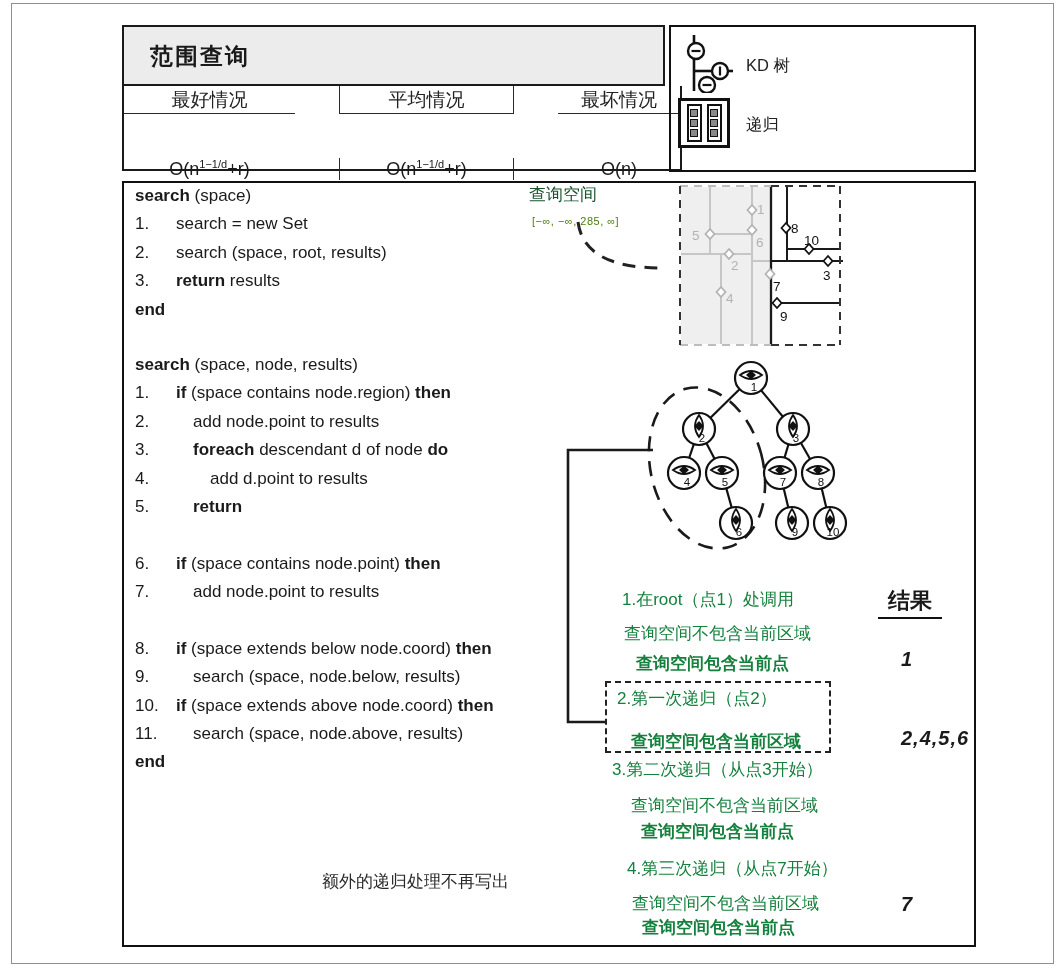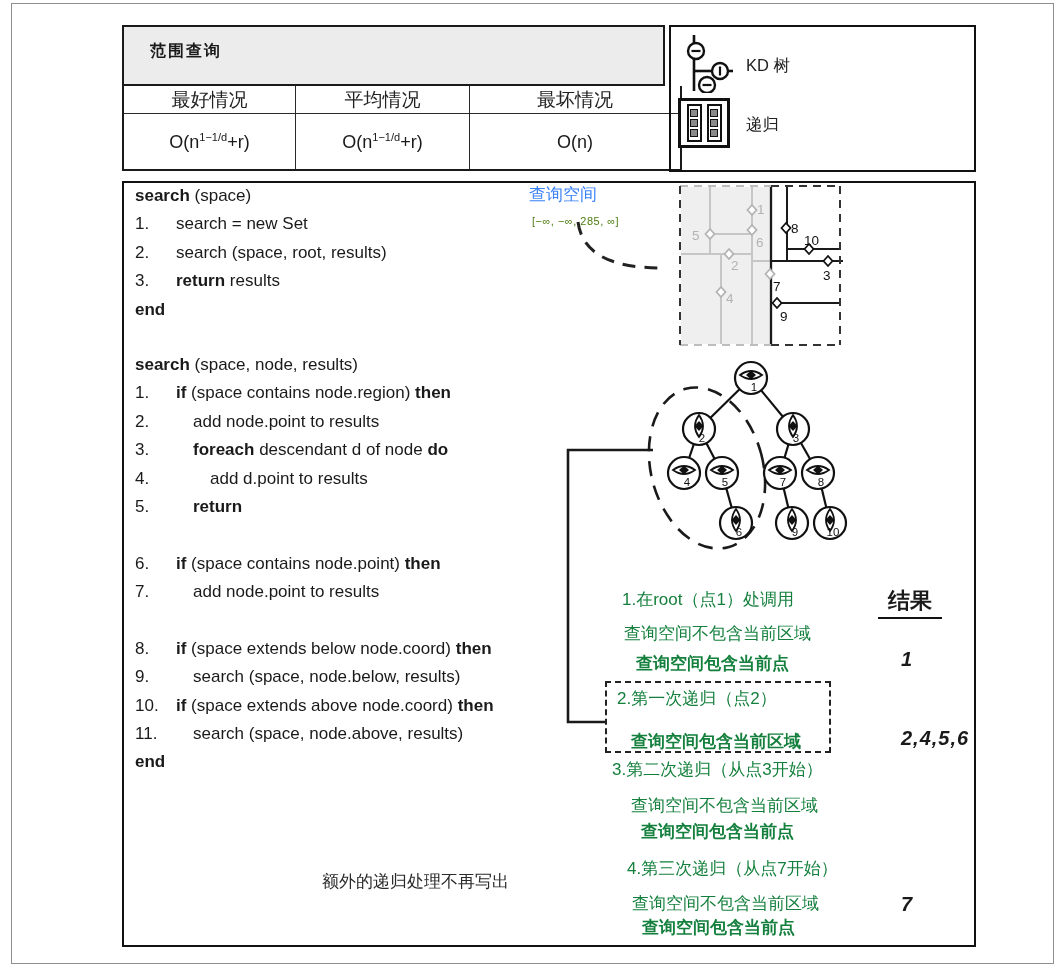--- a/index.html
+++ b/index.html
@@ -7,44 +7,44 @@
     width:1063px;height:974px;position:relative;background:#fff;
     font-family:"Liberation Sans","DejaVu Sans",sans-serif;color:#1a1a1a;
     overflow:hidden;
   }
   .abs{position:absolute;}
   .nw{white-space:nowrap;}
 
   #outer-frame{left:11px;top:3px;width:1041px;height:959px;border:1px solid #8f8f8f;}
 
   #title-box{left:122px;top:25px;width:543px;height:61px;background:#ececec;border:2px solid #1a1a1a;box-sizing:border-box;}
-  #title-box .t{position:absolute;left:26px;top:14px;font-size:16px;font-weight:bold;letter-spacing:2px;}
+  #title-box .t{position:absolute;left:26px;top:14px;font-size:23px;font-weight:bold;letter-spacing:2px;}
 
   #complexity-table{left:122px;top:86px;width:560px;height:85px;box-sizing:border-box;
     border:2px solid #1a1a1a;border-top:none;display:grid;
-    grid-template-columns:171px 175px auto;grid-template-rows:28px auto;}
+    grid-template-columns:171px 175px auto;grid-template-rows:28px auto;gap:44px;}
   #complexity-table .cell{display:flex;align-items:center;justify-content:center;box-sizing:border-box;}
   #complexity-table .hd{font-size:19px;border-bottom:1px solid #2a2a2a;color:#222;}
   #complexity-table .hd.mid,#complexity-table .vl.mid{border-left:1px solid #2a2a2a;border-right:1px solid #2a2a2a;}
   #complexity-table .vl{font-size:18px;}
   #complexity-table sup{font-size:11px;}
 
   #legend-box{left:669px;top:25px;width:307px;height:147px;border:2px solid #111;box-sizing:border-box;}
   .legend-label{position:absolute;left:75px;font-size:16.5px;color:#222;}
 
   #main-box{left:122px;top:181px;width:854px;height:766px;border:2px solid #111;box-sizing:border-box;}
 
   .codeblock{position:absolute;left:135px;width:420px;}
   .cl{position:relative;height:28.4px;font-size:17px;}
   .cn{position:absolute;left:0;top:0;}
   .cc{position:absolute;top:0;white-space:nowrap;text-align:right;}
   .cc.i0{left:0;} .cc.i1{left:41px;} .cc.i2{left:58px;} .cc.i3{left:75px;}
   .kw{font-weight:bold;}
 
-  #query-space-label{left:529px;top:183px;font-size:17px;color:#3b82f6;}
+  #query-space-label{left:529px;top:183px;font-size:17px;color:#14532d;}
   #query-space-range{left:532px;top:215px;font-size:11px;color:#4d7c0f;letter-spacing:0.5px;}
 
   .ann{position:absolute;font-size:17px;color:#15803d;}
   .ann.b{font-weight:bold;margin-left:12px;}
   #step2-box{left:605px;top:681px;width:226px;height:72px;border:2px dashed #222;box-sizing:border-box;}
   #results-header{left:878px;top:586px;width:64px;text-align:center;font-size:22px;font-weight:bold;
     border-bottom:2px solid #111;padding-bottom:1px;}
   .resval{position:absolute;left:901px;font-size:20px;font-weight:bold;font-style:italic;letter-spacing:1px;}
 
   #note{left:322px;top:870px;font-size:17px;color:#2a2a2a;}

